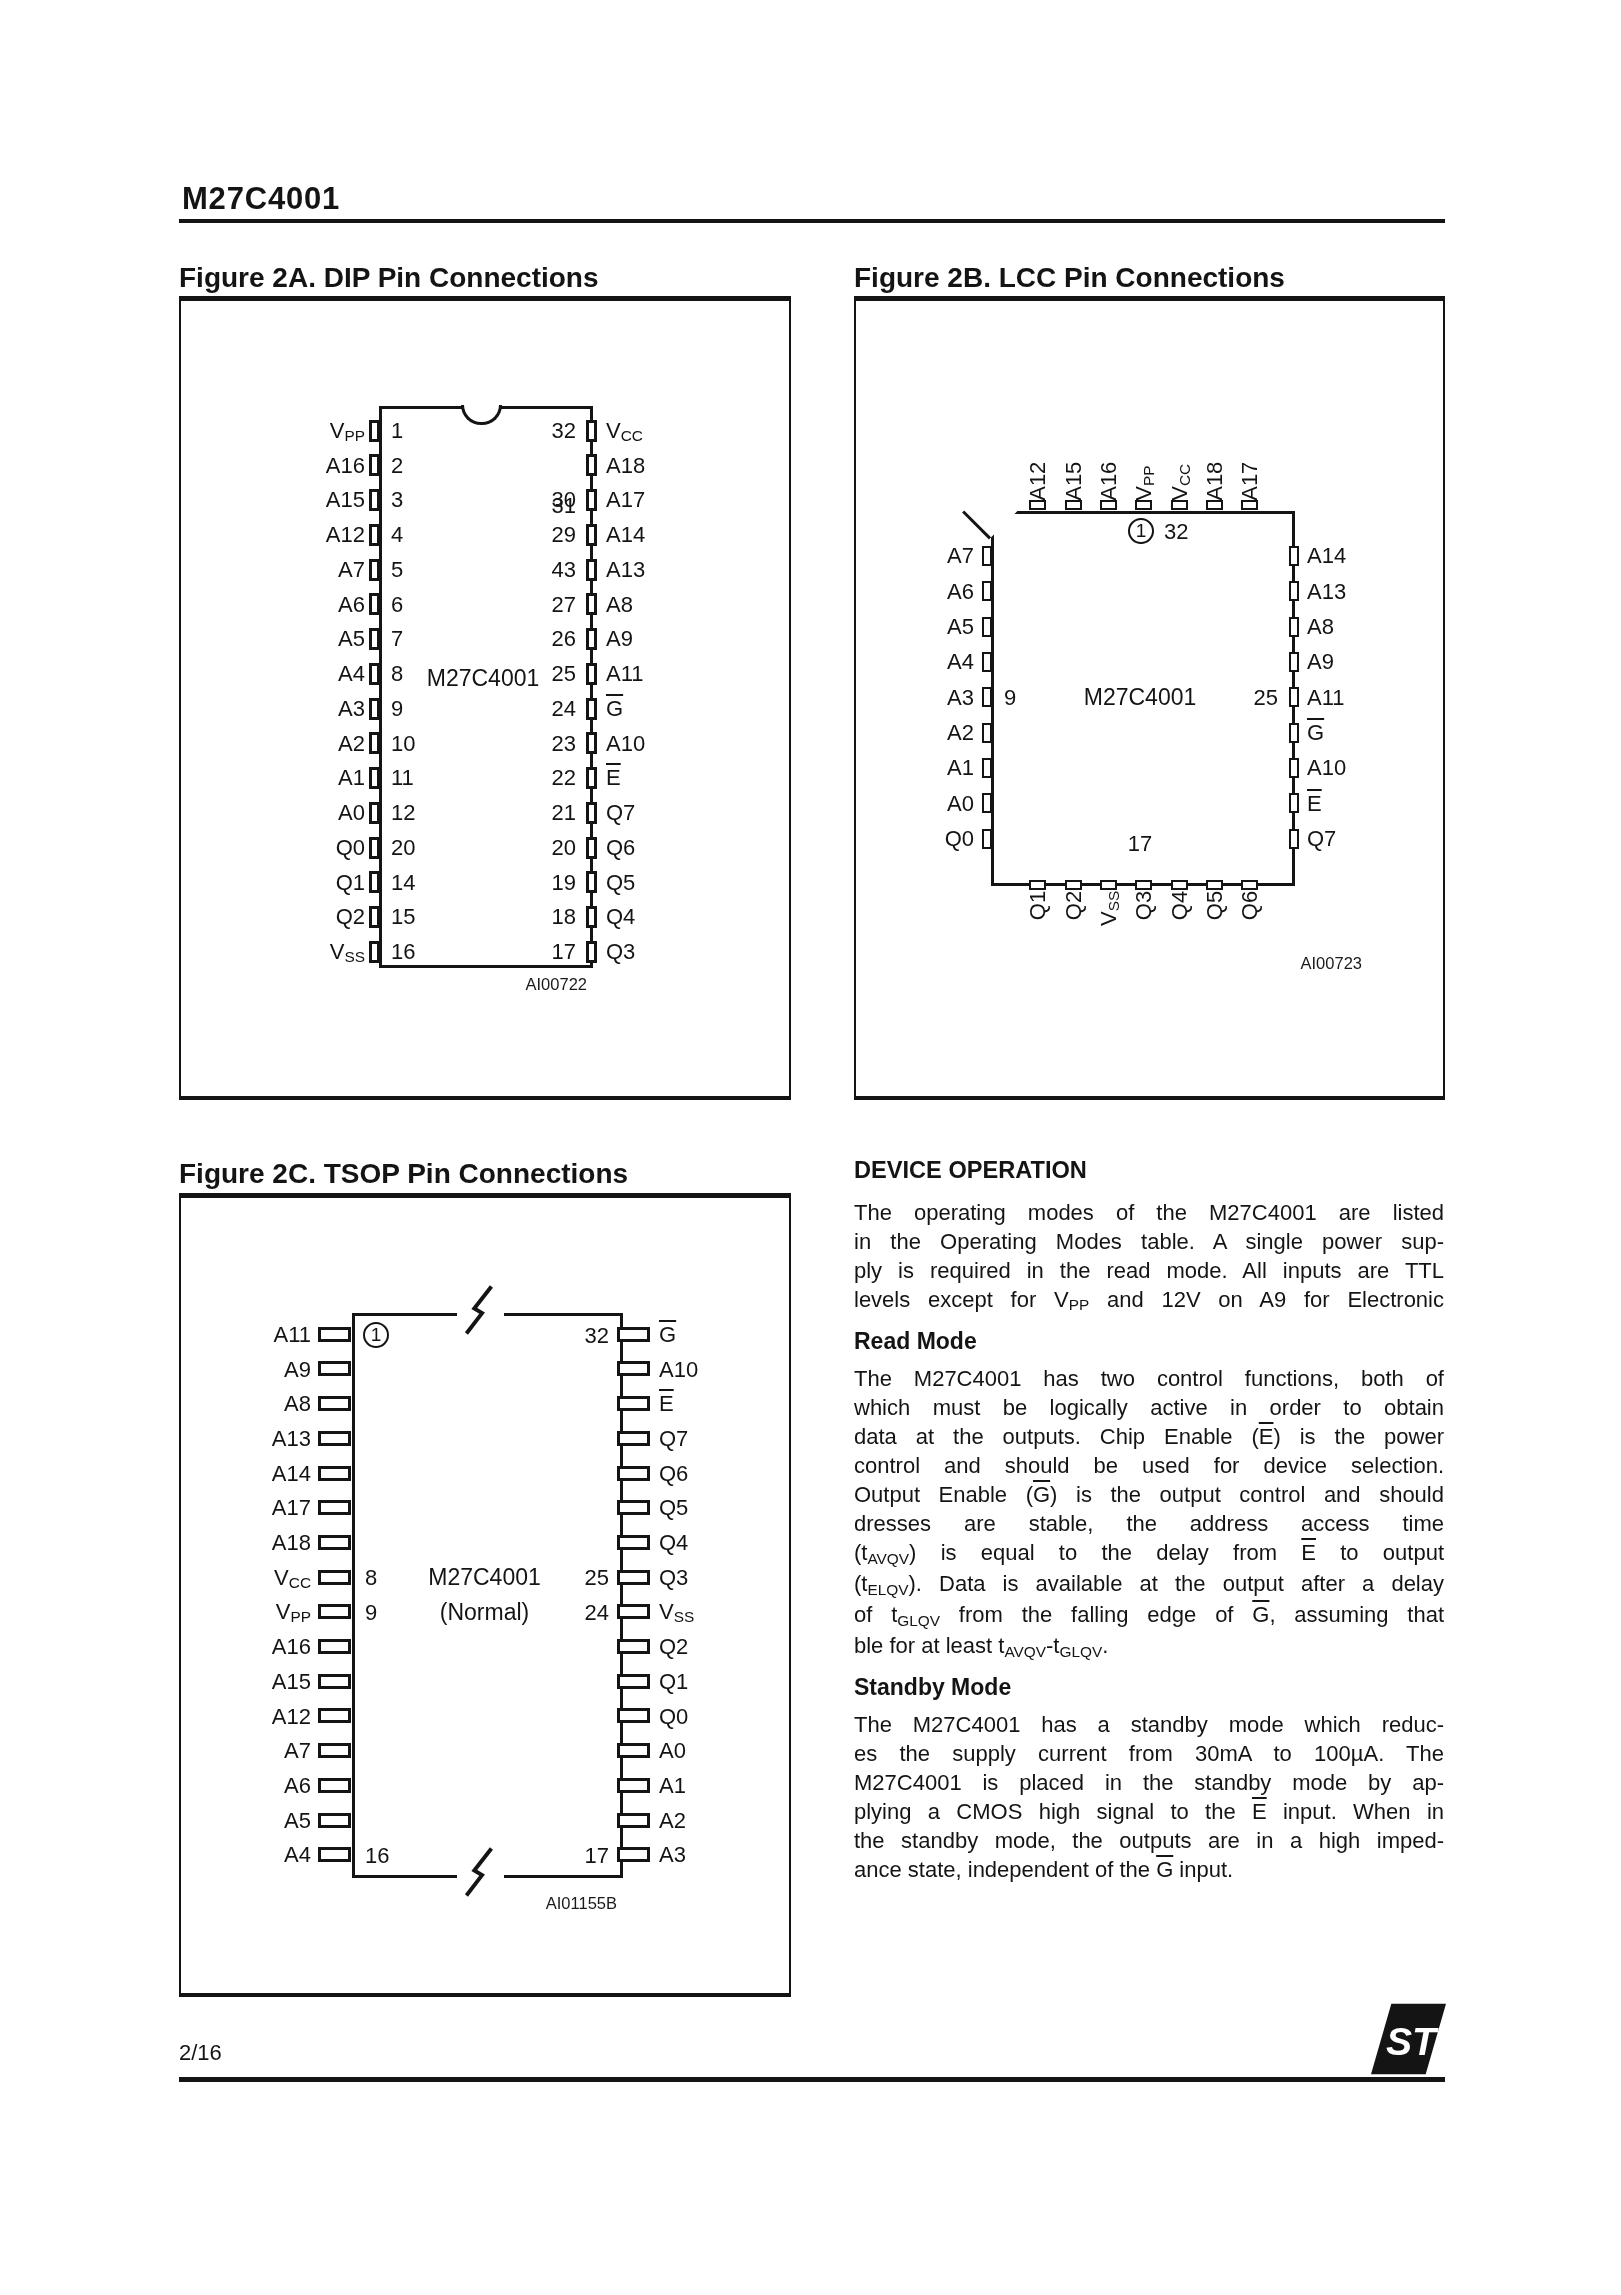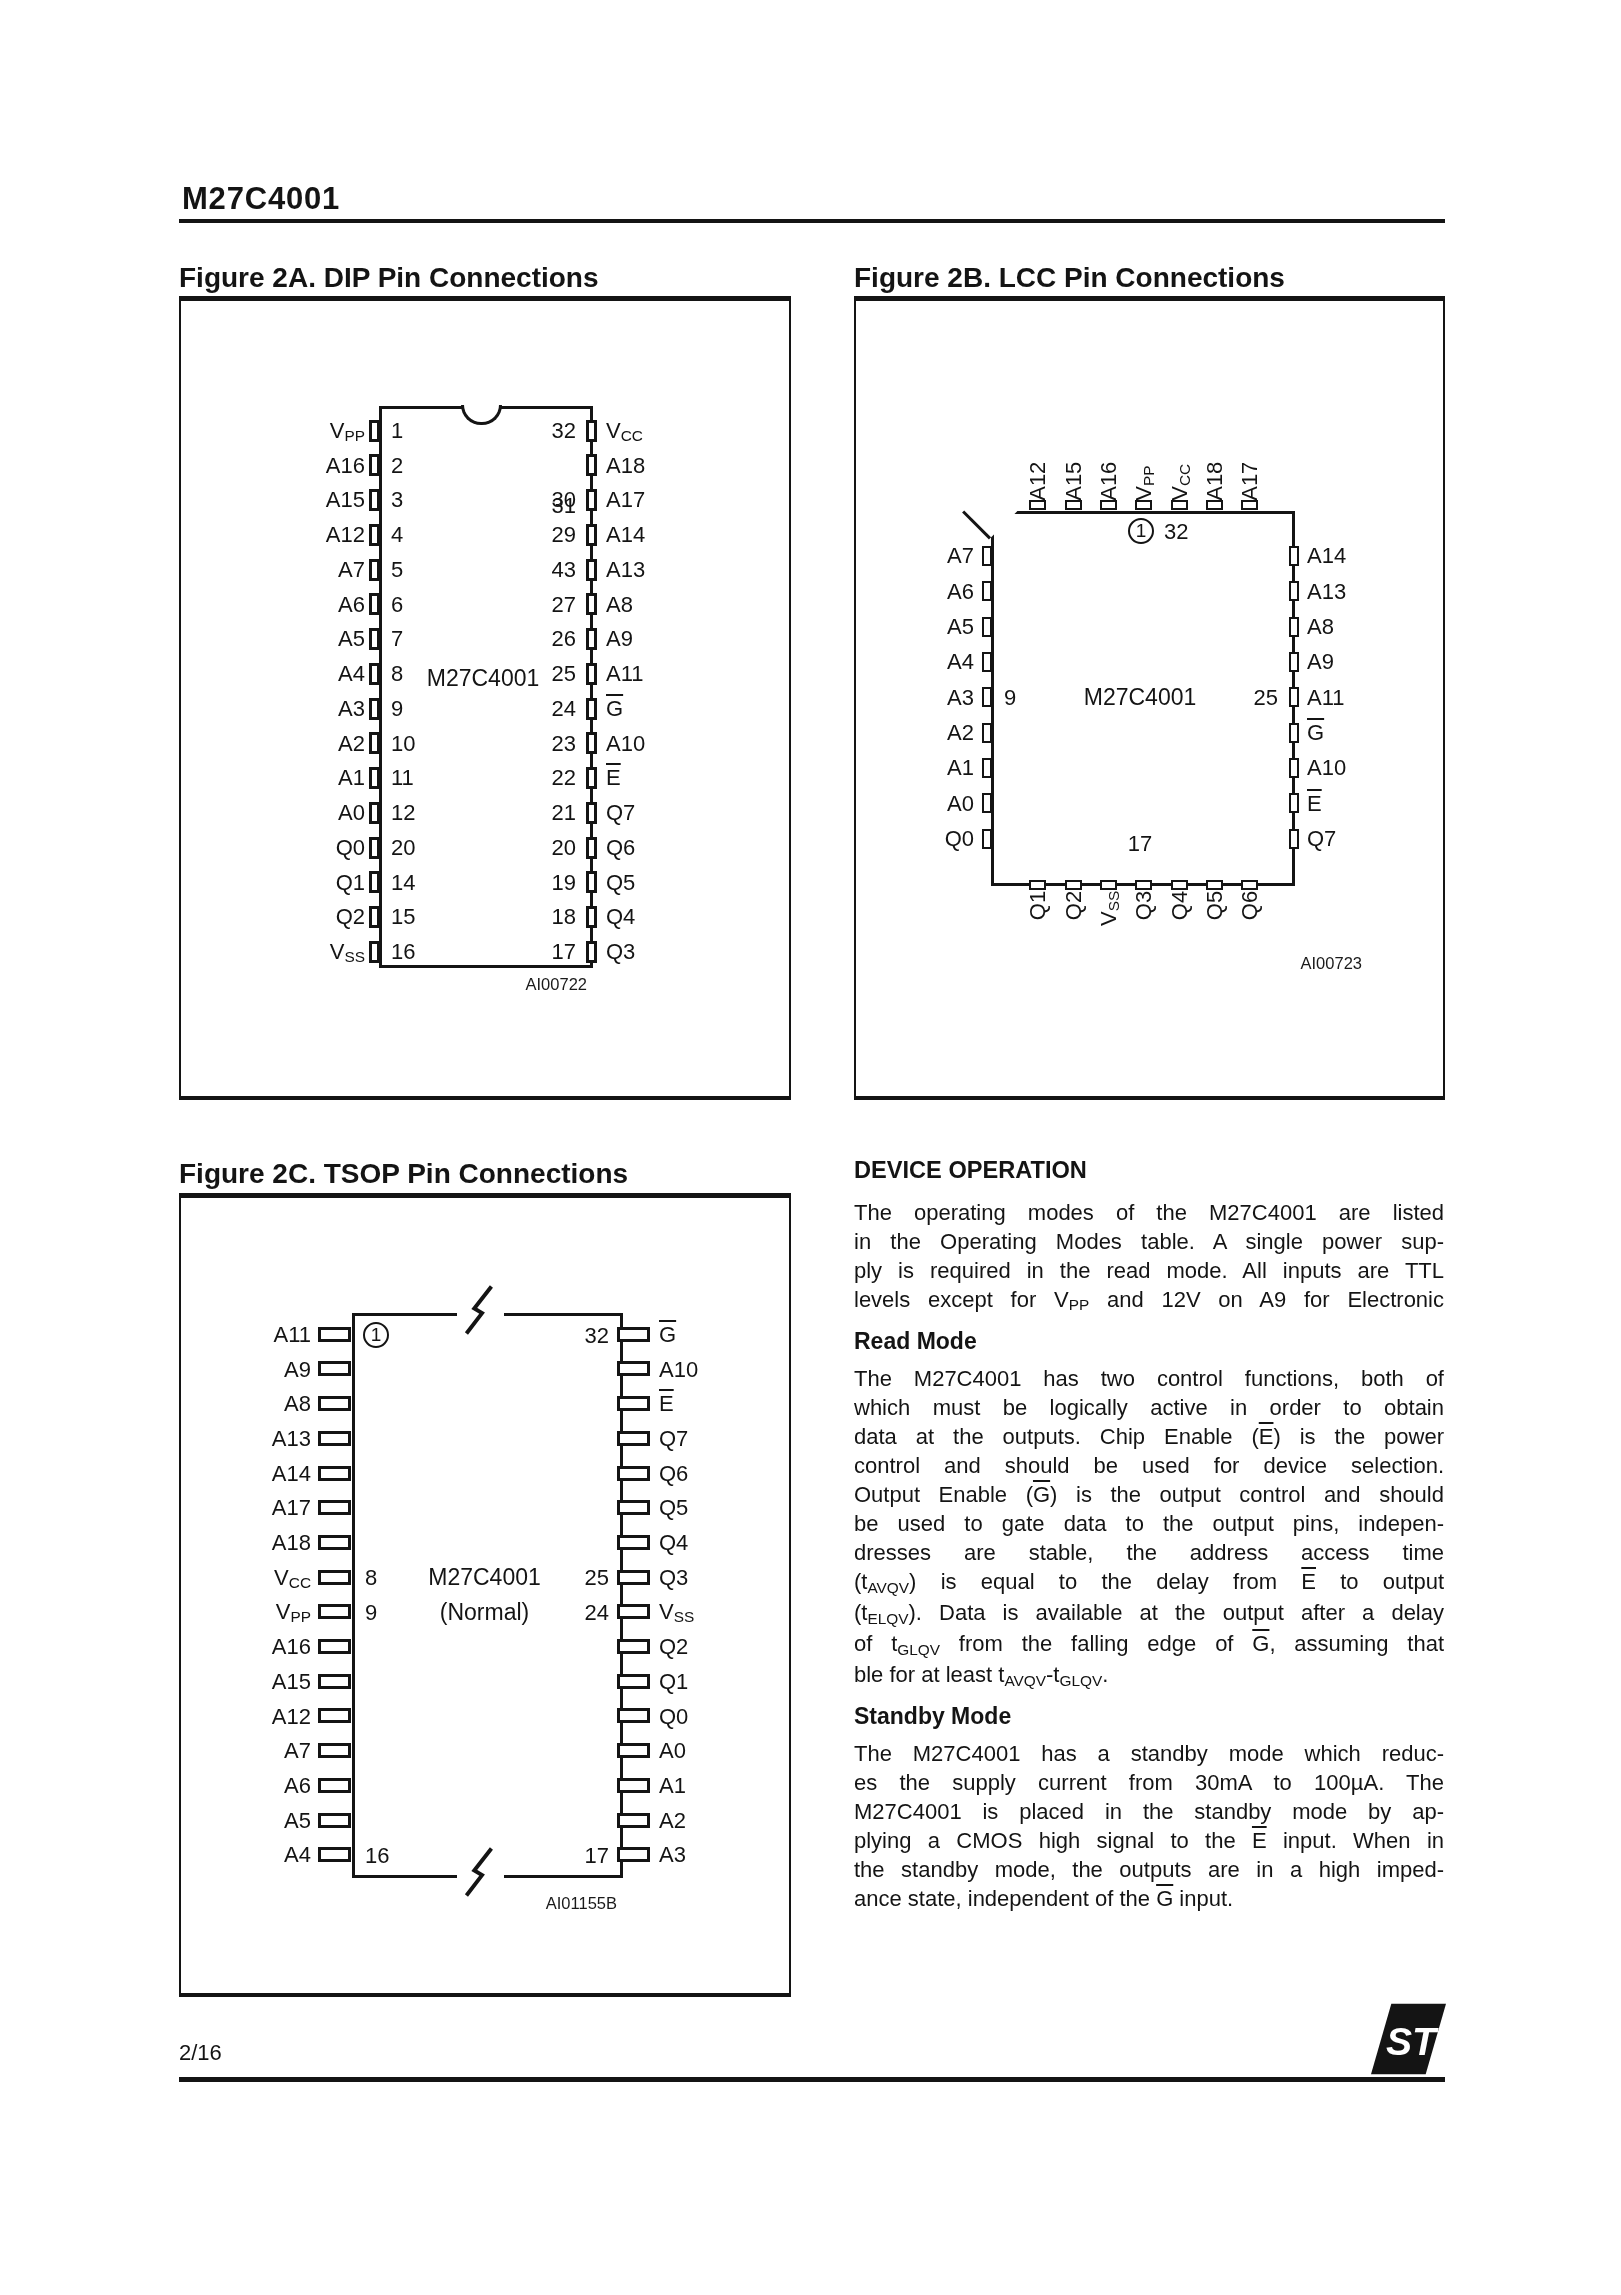--- a/index.html
+++ b/index.html
@@ -329,21 +329,20 @@
         <div class="jl" style="">ply is required in the read mode. All inputs are TTL</div>
         <div class="jl" style="">levels except for V<span class="sb">PP</span> and 12V on A9 for Electronic</div>
       </div>
     <div class="dev-sh">Read Mode</div>
     <div id="p-read">
         <div class="jl" style="">The M27C4001 has two control functions, both of</div>
         <div class="jl" style="">which must be logically active in order to obtain</div>
         <div class="jl" style="">data at the outputs. Chip Enable (<span class="ovl">E</span>) is the power</div>
         <div class="jl" style="">control and should be used for device selection.</div>
         <div class="jl" style="">Output Enable (<span class="ovl">G</span>) is the output control and should</div>
-        <div class="jl" style="">be used to gate data to the output pins, indepen-</div>
         <div class="jl" style="">dresses are stable, the address access time</div>
         <div class="jl" style="">(t<span class="sb">AVQV</span>) is equal to the delay from <span class="ovl">E</span> to output</div>
         <div class="jl" style="">(t<span class="sb">ELQV</span>). Data is available at the output after a delay</div>
         <div class="jl" style="">of t<span class="sb">GLQV</span> from the falling edge of <span class="ovl">G</span>, assuming that</div>
         <div class="jl jlast" style="">ble for at least t<span class="sb">AVQV</span>-t<span class="sb">GLQV</span>.</div>
       </div>
     <div class="dev-sh">Standby Mode</div>
     <div id="p-standby">
         <div class="jl" style="">The M27C4001 has a standby mode which reduc-</div>
         <div class="jl" style="">es the supply current from 30mA to 100µA. The</div>

